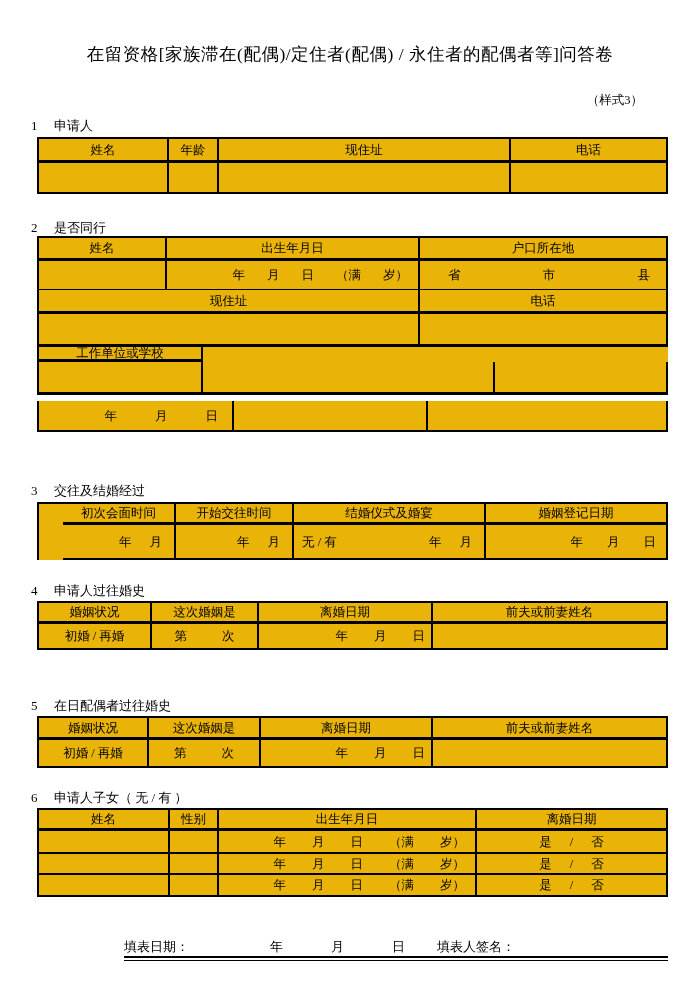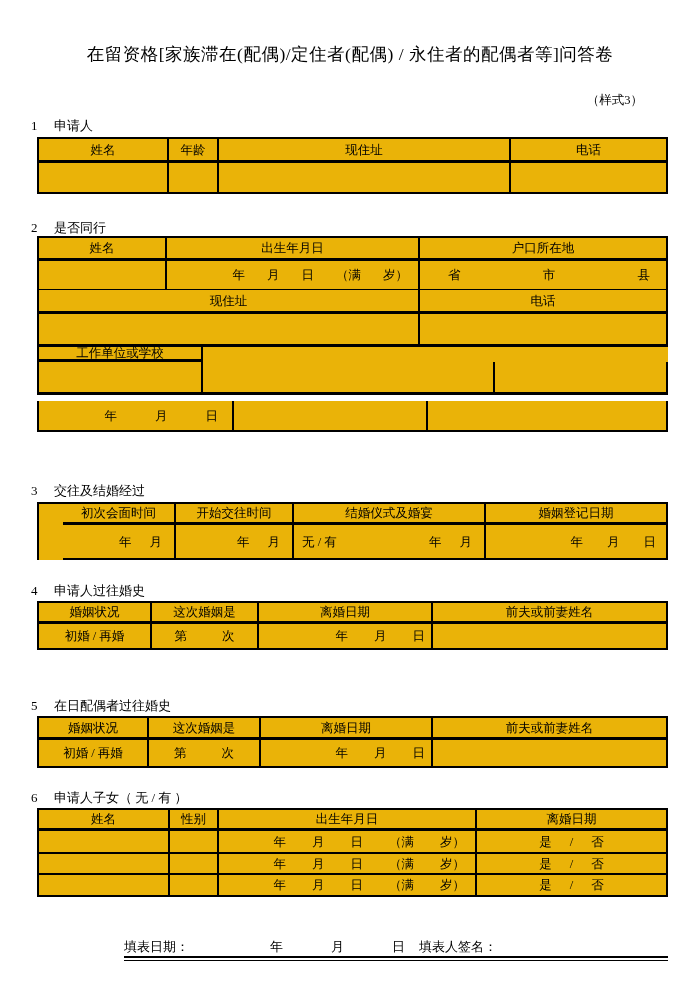--- a/index.html
+++ b/index.html
@@ -39,21 +39,21 @@
   
   .right{justify-content:flex-end;}
   .between{justify-content:space-between;}
   .g18{gap:18px;} .g22{gap:22px;} .g24{gap:24px;} .g26{gap:26px;} .g35{gap:35px;} .g38{gap:38px;}
   .pr6{padding-right:6px;} .pr10{padding-right:10px;} .pr12{padding-right:12px;} .pr14{padding-right:14px;}
   .pl8{padding-left:8px;} .pl28{padding-left:28px;} .pr16{padding-right:16px;}
   .grp{display:flex;align-items:center;}
   
   .footer{left:124px;top:939px;width:543px;height:18px;font-size:13px;line-height:15px;}
   .footer span{position:absolute;top:0;white-space:nowrap;}
-  .f-date{left:0;} .f-y{left:146px;} .f-m{left:207px;} .f-d{left:268px;} .f-sign{left:295px;}
+  .f-date{left:0;} .f-y{left:146px;} .f-m{left:207px;} .f-d{left:268px;} .f-sign{left:313px;}
   .uline1{left:124px;top:956px;width:544px;height:2px;background:#000;}
   .uline2{left:124px;top:960px;width:544px;height:1px;background:#000;}
 </style>
 </head>
 <body>
 
 <div class="page">
 
   <div class="abs title">在留资格[家族滞在(配偶)/定住者(配偶) / 永住者的配偶者等]问答卷</div>
   <div class="abs form-code">（样式3）</div>

